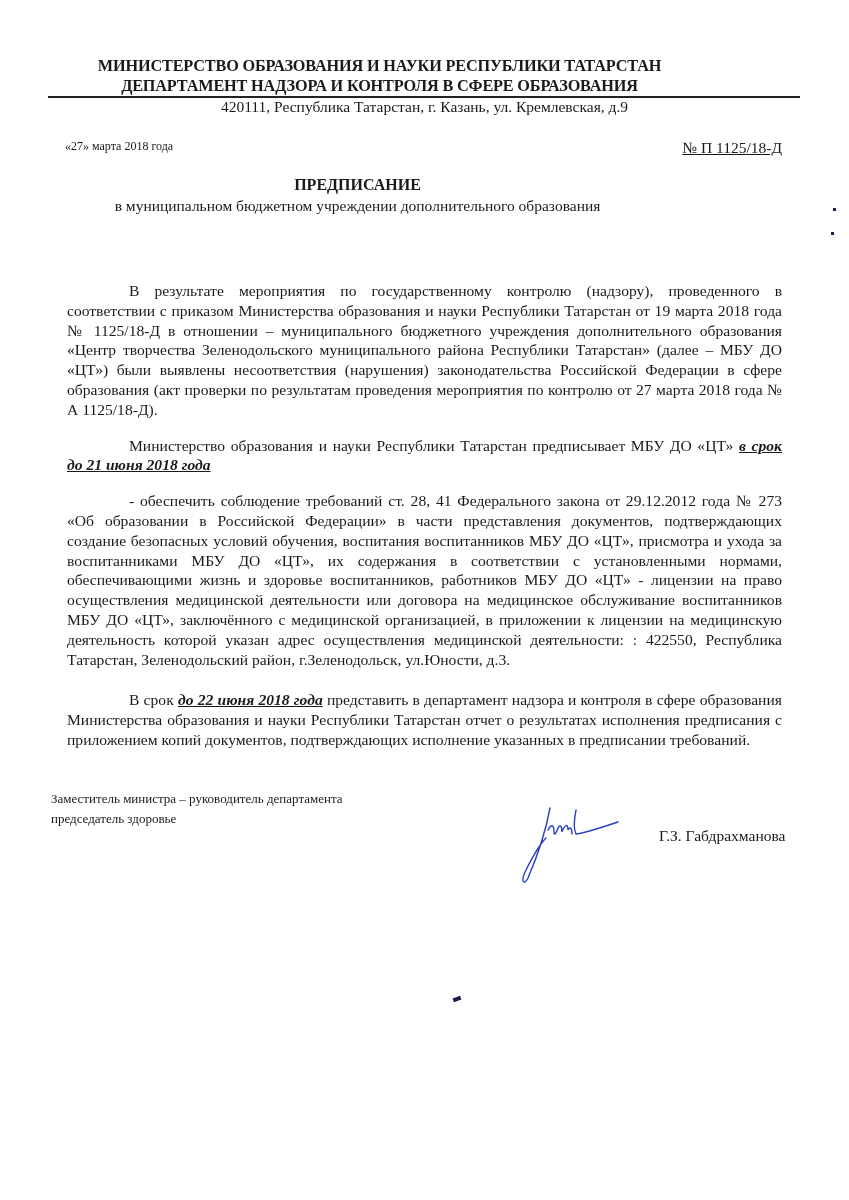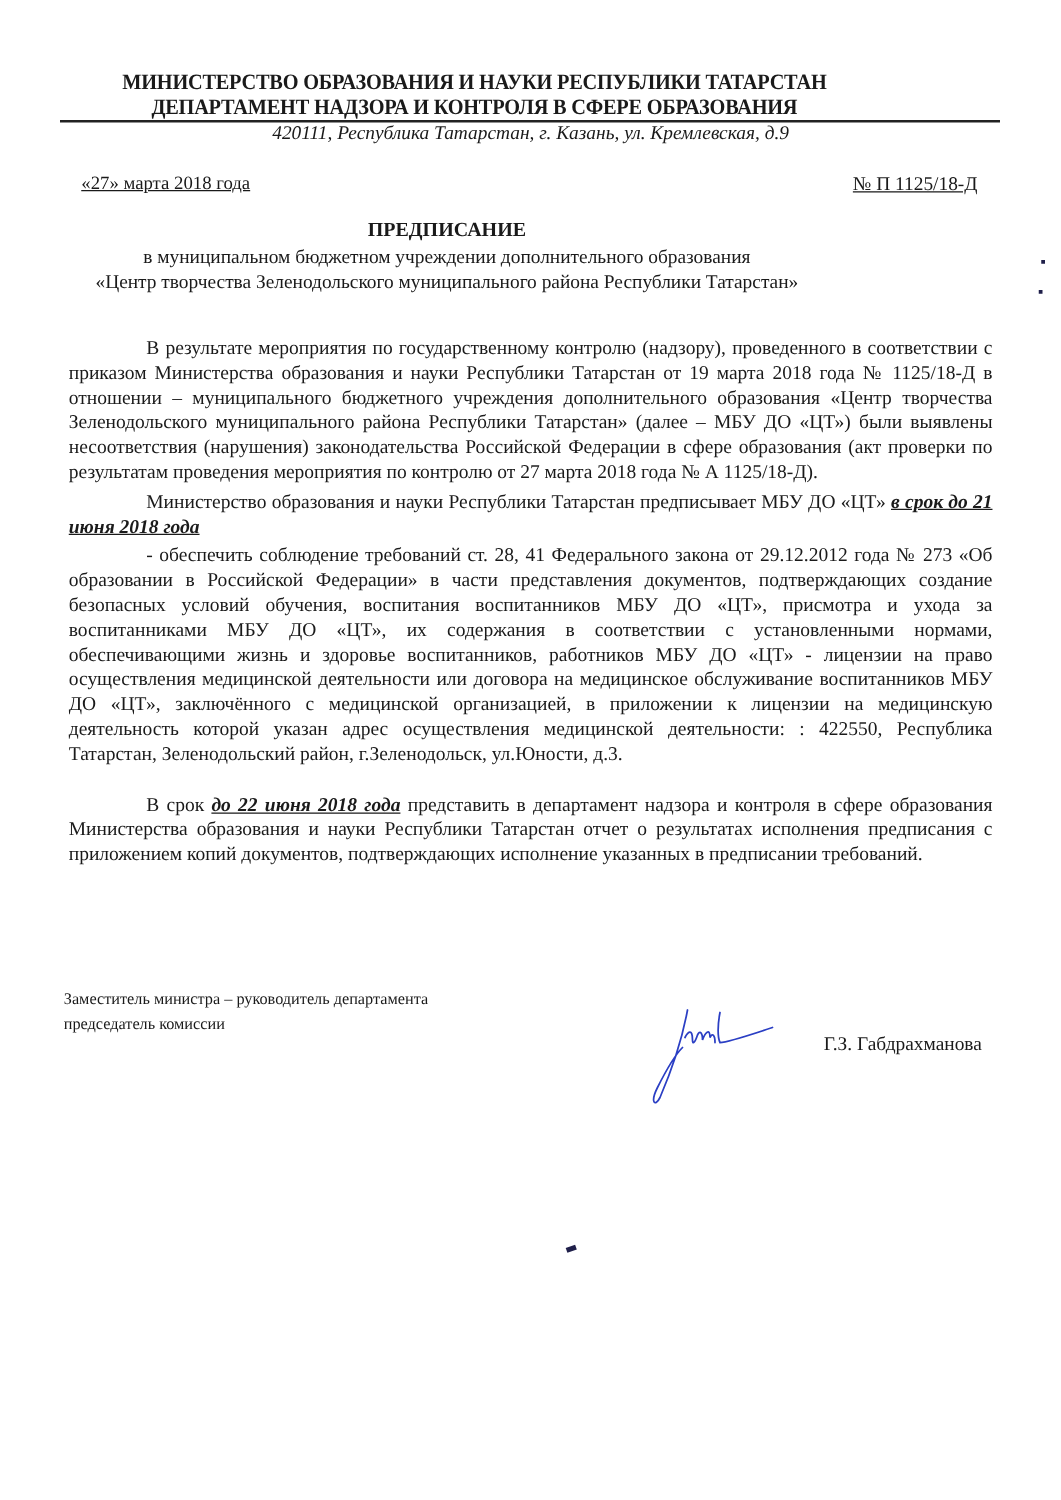--- a/index.html
+++ b/index.html
@@ -2,28 +2,28 @@
 <html><head>
   <meta charset="utf-8">
   <style>
     html, body { margin: 0; padding: 0; background: #ffffff; }
     body { width: 849px; height: 1200px; position: relative; overflow: hidden;
       font-family: "Liberation Serif", "DejaVu Serif", serif; color: #1a1a1a; }
     .header { position: absolute; left: 0; top: 55px; width: 759px; text-align: center; }
     .header .line { font-weight: bold; font-size: 17.5px; line-height: 20px; letter-spacing: -0.2px;
       transform: scaleX(0.93); transform-origin: center; }
     .rule { position: absolute; left: 48px; top: 96px; width: 752px; border-top: 2px solid #222; }
-    .address { position: absolute; left: 0; top: 98px; width: 849px; text-align: center; font-size: 15.5px; font-style: italic; }
-    .date { position: absolute; left: 65px; top: 139px; font-size: 15px; text-decoration: underline; }
+    .address { position: absolute; left: 0; top: 98px; width: 849px; text-align: center; font-size: 15.5px; }
+    .date { position: absolute; left: 65px; top: 139px; font-size: 12px; }
     .number { position: absolute; right: 67px; top: 139px; font-size: 15.5px; text-decoration: underline; }
     .title-block { position: absolute; left: 0; top: 175px; width: 715px; text-align: center; font-size: 15.5px; line-height: 20.5px; }
     .title-block .t1 { font-weight: bold; font-size: 16px; }
     .title-block .t2 { font-weight: bold; }
     .body { position: absolute; left: 51px; top: 265px; width: 747px; font-size: 15.6px; line-height: 19.8px; text-align: justify; }
-    .body p { margin: 4px; text-indent: 62px; }
+    .body p { margin: 16px; text-indent: 62px; }
     .body p.inst { margin-top: 0; }
     .em { font-weight: bold; font-style: italic; text-decoration: underline; }
     .body p.report { margin-top: 21px; }
     .sign { position: absolute; left: 51px; top: 789px; font-size: 13px; line-height: 19.5px; }
     .signer { position: absolute; left: 659px; top: 827px; font-size: 15.5px; }
     .signature { position: absolute; left: 510px; top: 800px; width: 120px; height: 90px; }
     .speck { position: absolute; background: #1f1f4a; }
   </style>
 </head>
 <body>
@@ -34,33 +34,32 @@
 </div>
 <div class="rule"></div>
 <div class="address">420111, Республика Татарстан, г. Казань, ул. Кремлевская, д.9</div>
 
 <div class="date">«27» марта 2018 года</div>
 <div class="number">№ П 1125/18-Д</div>
 
 <div class="title-block">
   <div class="t1">ПРЕДПИСАНИЕ</div>
   <div>в муниципальном бюджетном учреждении дополнительного образования</div>
-  <div>«Центр творчества Зеленодольского муниципального района Республики Татарстан»</div>
 </div>
 
 <div class="body">
   <p>В результате мероприятия по государственному контролю (надзору), проведенного в соответствии с приказом Министерства образования и науки Республики Татарстан от 19 марта 2018 года № 1125/18-Д в отношении – муниципального бюджетного учреждения дополнительного образования «Центр творчества Зеленодольского  муниципального района Республики Татарстан» (далее – МБУ ДО «ЦТ») были выявлены несоответствия (нарушения) законодательства Российской Федерации в сфере образования (акт проверки по результатам проведения мероприятия по контролю от 27 марта 2018 года № А 1125/18-Д).</p>
   <p><span>Министерство образования и науки Республики Татарстан предписывает МБУ ДО «ЦТ» </span><span class="em">в срок до 21 июня 2018 года</span></p>
   <p class="inst">- обеспечить соблюдение требований ст. 28, 41 Федерального закона от 29.12.2012 года № 273 «Об образовании в Российской Федерации» в части представления документов, подтверждающих создание безопасных условий обучения, воспитания воспитанников МБУ ДО «ЦТ», присмотра и ухода за воспитанниками МБУ ДО «ЦТ», их содержания в соответствии с установленными нормами, обеспечивающими жизнь и здоровье воспитанников, работников МБУ ДО «ЦТ» - лицензии на право осуществления медицинской деятельности или договора на медицинское обслуживание воспитанников МБУ ДО «ЦТ», заключённого с медицинской организацией, в приложении к лицензии на медицинскую деятельность которой указан адрес осуществления медицинской деятельности: : 422550, Республика Татарстан, Зеленодольский район, г.Зеленодольск, ул.Юности, д.3.</p>
   <p class="report"><span>В срок </span><span class="em">до 22 июня 2018 года</span><span> представить в департамент надзора и контроля в сфере образования Министерства образования и науки Республики Татарстан отчет о результатах исполнения предписания с приложением копий документов, подтверждающих исполнение указанных в предписании требований.</span></p>
 </div>
 
 <div class="sign">
   <div>Заместитель министра – руководитель департамента</div>
-  <div>председатель комиссии</div>
+  <div>председатель здоровье</div>
 </div>
 
 <svg class="signature" viewBox="0 0 120 90">
   <path id="sig-path" d="M40 8 C 36 30, 30 50, 18 78 C 14 86, 10 82, 16 70 C 24 54, 30 44, 36 38 M38 30 C 40 26, 44 22, 44 32 C 44 36, 46 34, 48 28 C 50 24, 52 26, 52 32 C 54 26, 58 22, 58 30 C 60 26, 62 28, 62 34 M66 10 C 64 20, 64 30, 66 34 C 72 34, 90 28, 108 22" fill="none" stroke="#2b3fc4" stroke-width="1.4" stroke-linecap="round"></path>
 </svg>
 
 <div class="signer">Г.З. Габдрахманова</div>
 
 <div class="speck" style="left:453px; top:997px; width:8px; height:4px; transform:rotate(-20deg);"></div>
 <div class="speck" style="left:833px; top:208px; width:3px; height:3px;"></div>

